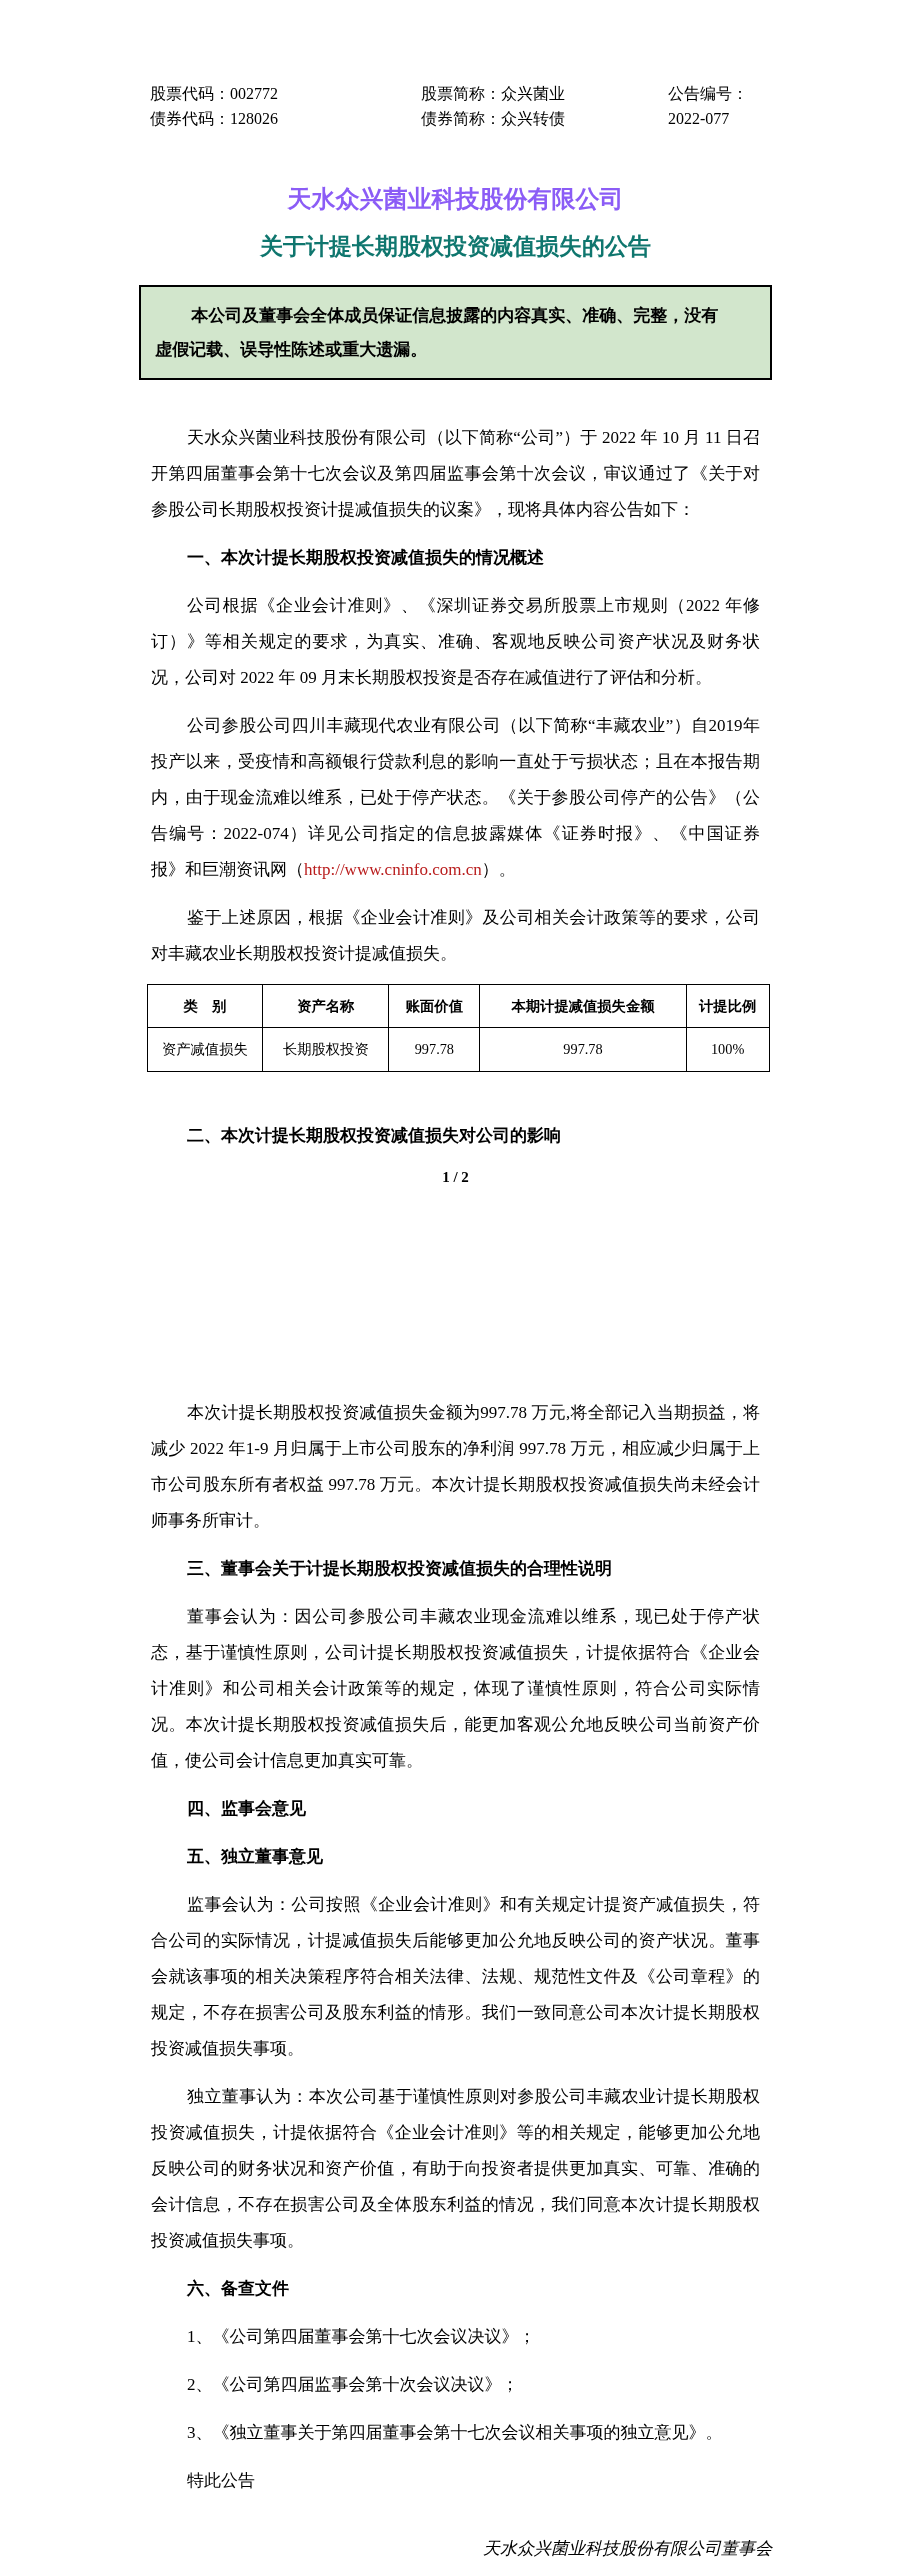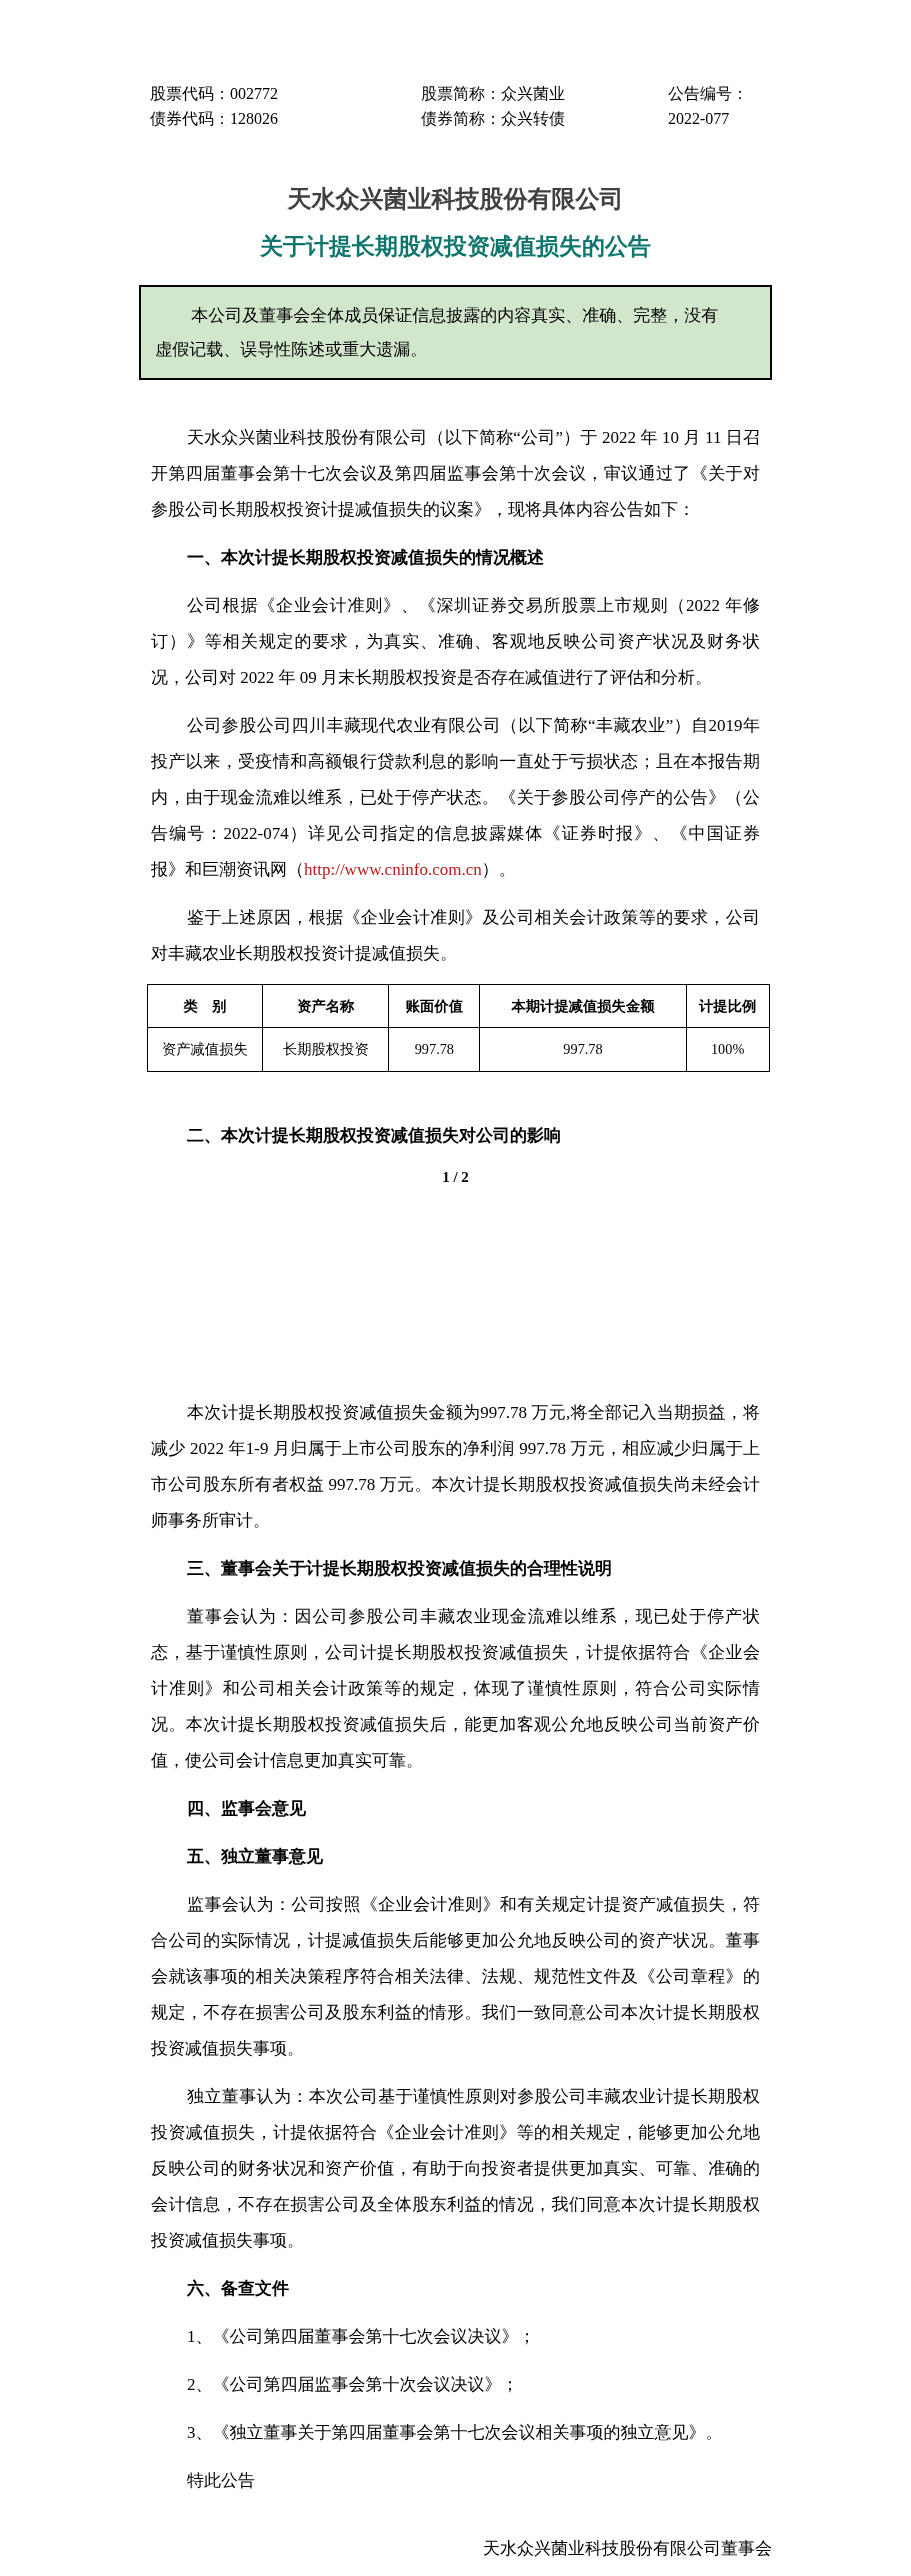--- a/index.html
+++ b/index.html
@@ -15,34 +15,34 @@
 
   
   .meta { display: flex; font-size: 16px; line-height: 25px; }
   .meta-col-1 { width: 249px; padding-left: 11px; }
   .meta-col-2 { width: 247px; margin-left: 33px; }
   .meta-col-3 { flex: 1; display: flex; align-items: center; }
 
   
   .title {
     margin: 56px 0 0 0; text-align: center;
-    font-size: 24px; line-height: 25px; font-weight: bold; color: #404040;
+    font-size: 24px; line-height: 25px; font-weight: bold; color: #8b5cf6;
   }
   .subtitle {
     margin: 23px 0 0 0; text-align: center;
     font-size: 23px; line-height: 24px; font-weight: bold; color: #0f766e;
   }
 
   
   .disclaimer {
     margin-top: 26px;
     background: #D2E6CC;
     border: 2.3px solid #000000;
     padding: 11.5px 14.3px;
-    font-size: 17px; font-weight: normal; line-height: 34px;
+    font-size: 17px; font-weight: bold; line-height: 34px;
   }
   .disclaimer .line1 { text-indent: 36px; }
 
   
   .para {
     margin: 12px; font-size: 17px; line-height: 36px;
     text-indent: 36px; text-align: justify;
   }
   .para-first { margin-top: 40px; }
   .heading { font-weight: bold; }
@@ -70,21 +70,21 @@
   .heading-after-table { margin-top: 46px; }
 
   .page-footer {
     margin-top: 14.3px; text-align: center;
     font-size: 15px; line-height: 19.5px; font-weight: bold;
   }
   .page-gap { height: 195px; }
 
   .signature {
     margin-top: 32px; text-align: right;
-    font-size: 17px; line-height: 36px;
+    font-size: 17px; line-height: 36px; font-style: italic;
   }
   .sign-date {
     text-align: right; padding-right: 52px;
     font-size: 17px; line-height: 36px; margin: 0;
   }
   .page-footer-2 { margin-top: 11.5px; }
 </style>
 </head>
 <body>
 

